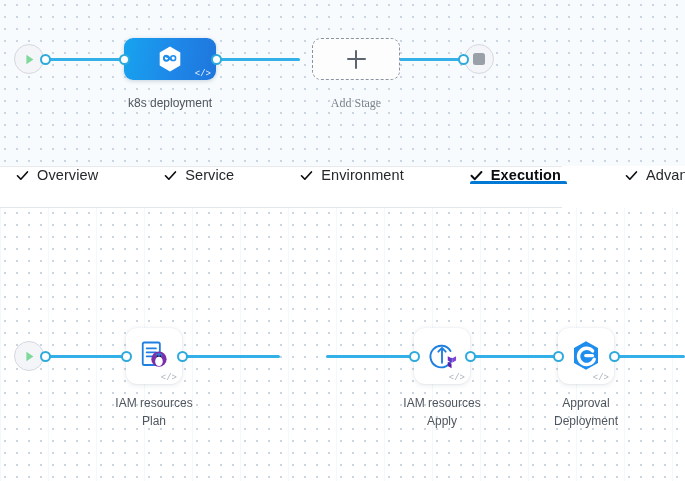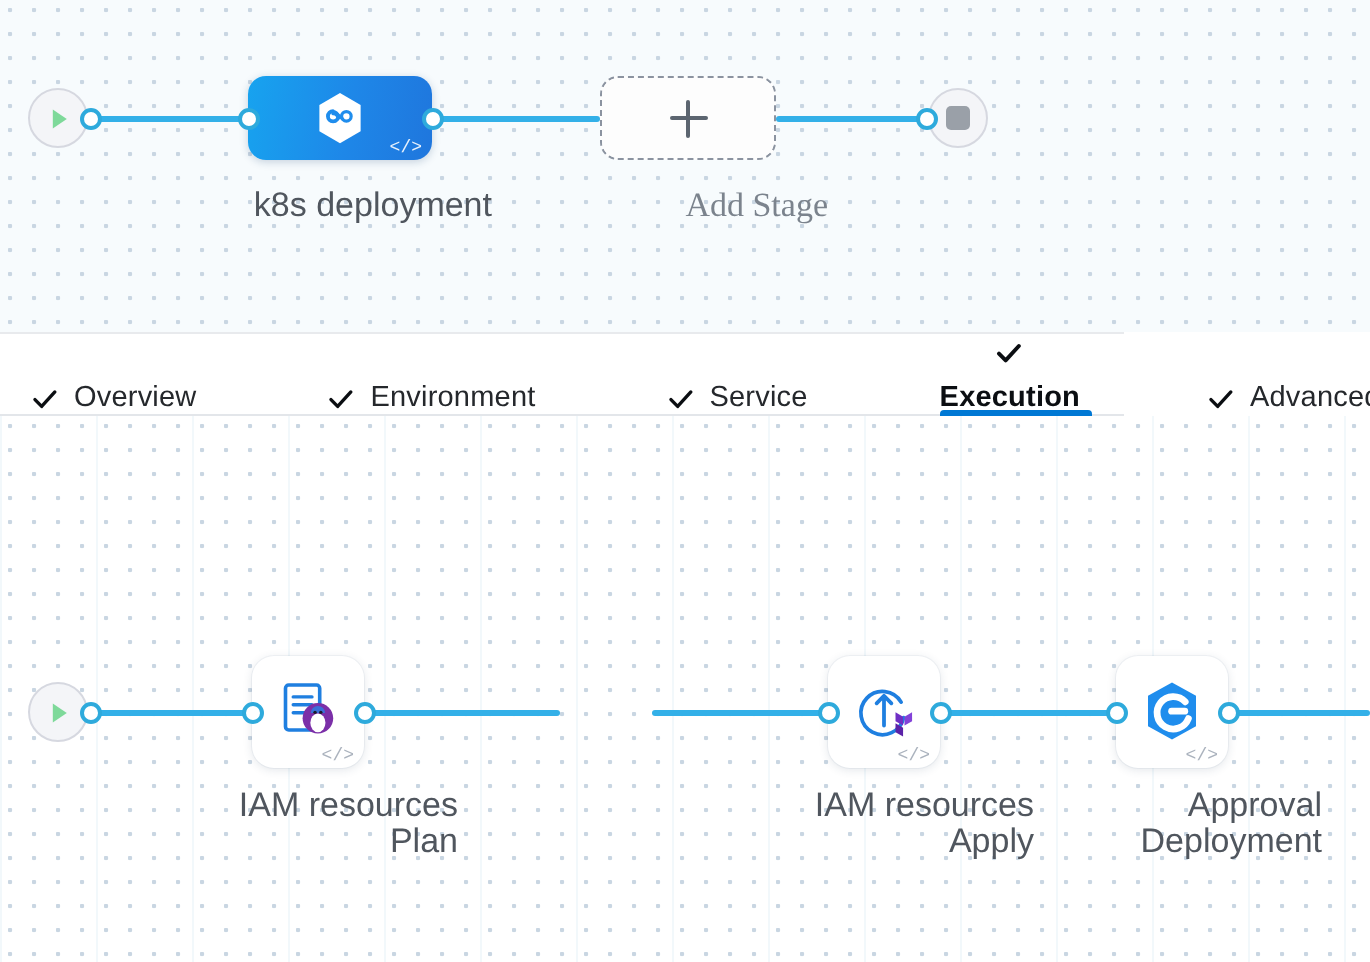--- a/index.html
+++ b/index.html
@@ -56,21 +56,21 @@
     position: absolute;
     left: 0;
     top: 166px;
     width: 562px;
     height: 42px;
     background: #ffffff;
     border-top: 1px solid #e8eaed;
     border-bottom: 1px solid #e3e6ea;
     box-sizing: border-box;
     display: flex;
-    align-items: flex-end;
+    align-items: flex-start;
     z-index: 30;
   }
   .tab {
     position: relative;
     display: flex;
     align-items: center;
     gap: 8px;
     padding: 0 20px 0 14px;
     cursor: pointer;
     user-select: none;
@@ -183,22 +183,22 @@
     content: "";
     position: absolute;
     background: #5c6570;
     border-radius: 1px;
   }
   .plus::before { left: 0; top: 8px; width: 19px; height: 2.4px; }
   .plus::after  { top: 0; left: 8px; height: 19px; width: 2.4px; }
 
   .node-label {
     position: absolute;
-    text-align: right;
-    font-size: 17px;
+    text-align: center;
+    font-size: 12px;
     line-height: 18px;
     color: #50565e;
     white-space: pre-line;
     user-select: none;
   }
   .node-label.muted { color: #7b838d; }
 
   
   .step-card {
     width: 56px;
@@ -259,21 +259,21 @@
           <circle cx="19.4" cy="15.1" r="2.55" fill="none" stroke="#1f8ded" stroke-width="1.7"></circle>
           <path d="M14.2 13.6 L17.5 16.6" stroke="#1f8ded" stroke-width="1.7" stroke-linecap="round"></path>
         </svg>
         <span class="code-tag on-blue">&lt;/&gt;</span>
       </div>
       <div class="port" style="left:-5.5px; top:15.5px;"></div>
       <div class="port" style="left:86.5px; top:15.5px;"></div>
       <div class="node-label" style="left:-30px; top:56px; width:152px;">k8s deployment</div>
     </div>
 
-    <div class="node" style="left:300px; top:38px;font-family:Liberation Serif, serif;">
+    <div class="node" style="left:312px; top:38px;font-family:Liberation Serif, serif;">
       <div class="add-card">
         <div class="plus"></div>
       </div>
       <div class="node-label muted" style="left:-26px; top:56px; width:140px;">Add Stage</div>
     </div>
 
     <div class="node" style="left:464px; top:44px;">
       <div class="terminal">
         <div style="width:12px;height:12px;border-radius:2.5px;background:#9aa0a8;"></div>
       </div>
@@ -287,31 +287,31 @@
       <svg class="check" viewBox="0 0 14 14">
         <path d="M1.6 7.3 L5.2 11 L12.3 3.2" fill="none" stroke="#0b0e12" stroke-width="1.8" stroke-linecap="round" stroke-linejoin="round"></path>
       </svg>
       <span class="tab-label">Overview</span>
     </div>
 
     <div class="tab" style="margin-left:32px;">
       <svg class="check" viewBox="0 0 14 14">
         <path d="M1.6 7.3 L5.2 11 L12.3 3.2" fill="none" stroke="#0b0e12" stroke-width="1.8" stroke-linecap="round" stroke-linejoin="round"></path>
       </svg>
+      <span class="tab-label">Service</span>
+    </div>
+
+    <div class="tab" style="margin-left:32px;">
+      <svg class="check" viewBox="0 0 14 14">
+        <path d="M1.6 7.3 L5.2 11 L12.3 3.2" fill="none" stroke="#0b0e12" stroke-width="1.8" stroke-linecap="round" stroke-linejoin="round"></path>
+      </svg>
       <span class="tab-label">Environment</span>
     </div>
 
-    <div class="tab" style="margin-left:32px;">
-      <svg class="check" viewBox="0 0 14 14">
-        <path d="M1.6 7.3 L5.2 11 L12.3 3.2" fill="none" stroke="#0b0e12" stroke-width="1.8" stroke-linecap="round" stroke-linejoin="round"></path>
-      </svg>
-      <span class="tab-label">Service</span>
-    </div>
-
-    <div class="tab is-active" style="margin-left:32px;flex-direction:column;">
+    <div class="tab is-active" style="margin-left:32px;">
       <svg class="check" viewBox="0 0 14 14">
         <path d="M1.6 7.3 L5.2 11 L12.3 3.2" fill="none" stroke="#0b0e12" stroke-width="2.1" stroke-linecap="round" stroke-linejoin="round"></path>
       </svg>
       <span class="tab-label">Execution</span>
     </div>
 
     <div class="tab" style="margin-left:30px;">
       <svg class="check" viewBox="0 0 14 14">
         <path d="M1.6 7.3 L5.2 11 L12.3 3.2" fill="none" stroke="#0b0e12" stroke-width="1.8" stroke-linecap="round" stroke-linejoin="round"></path>
       </svg>

